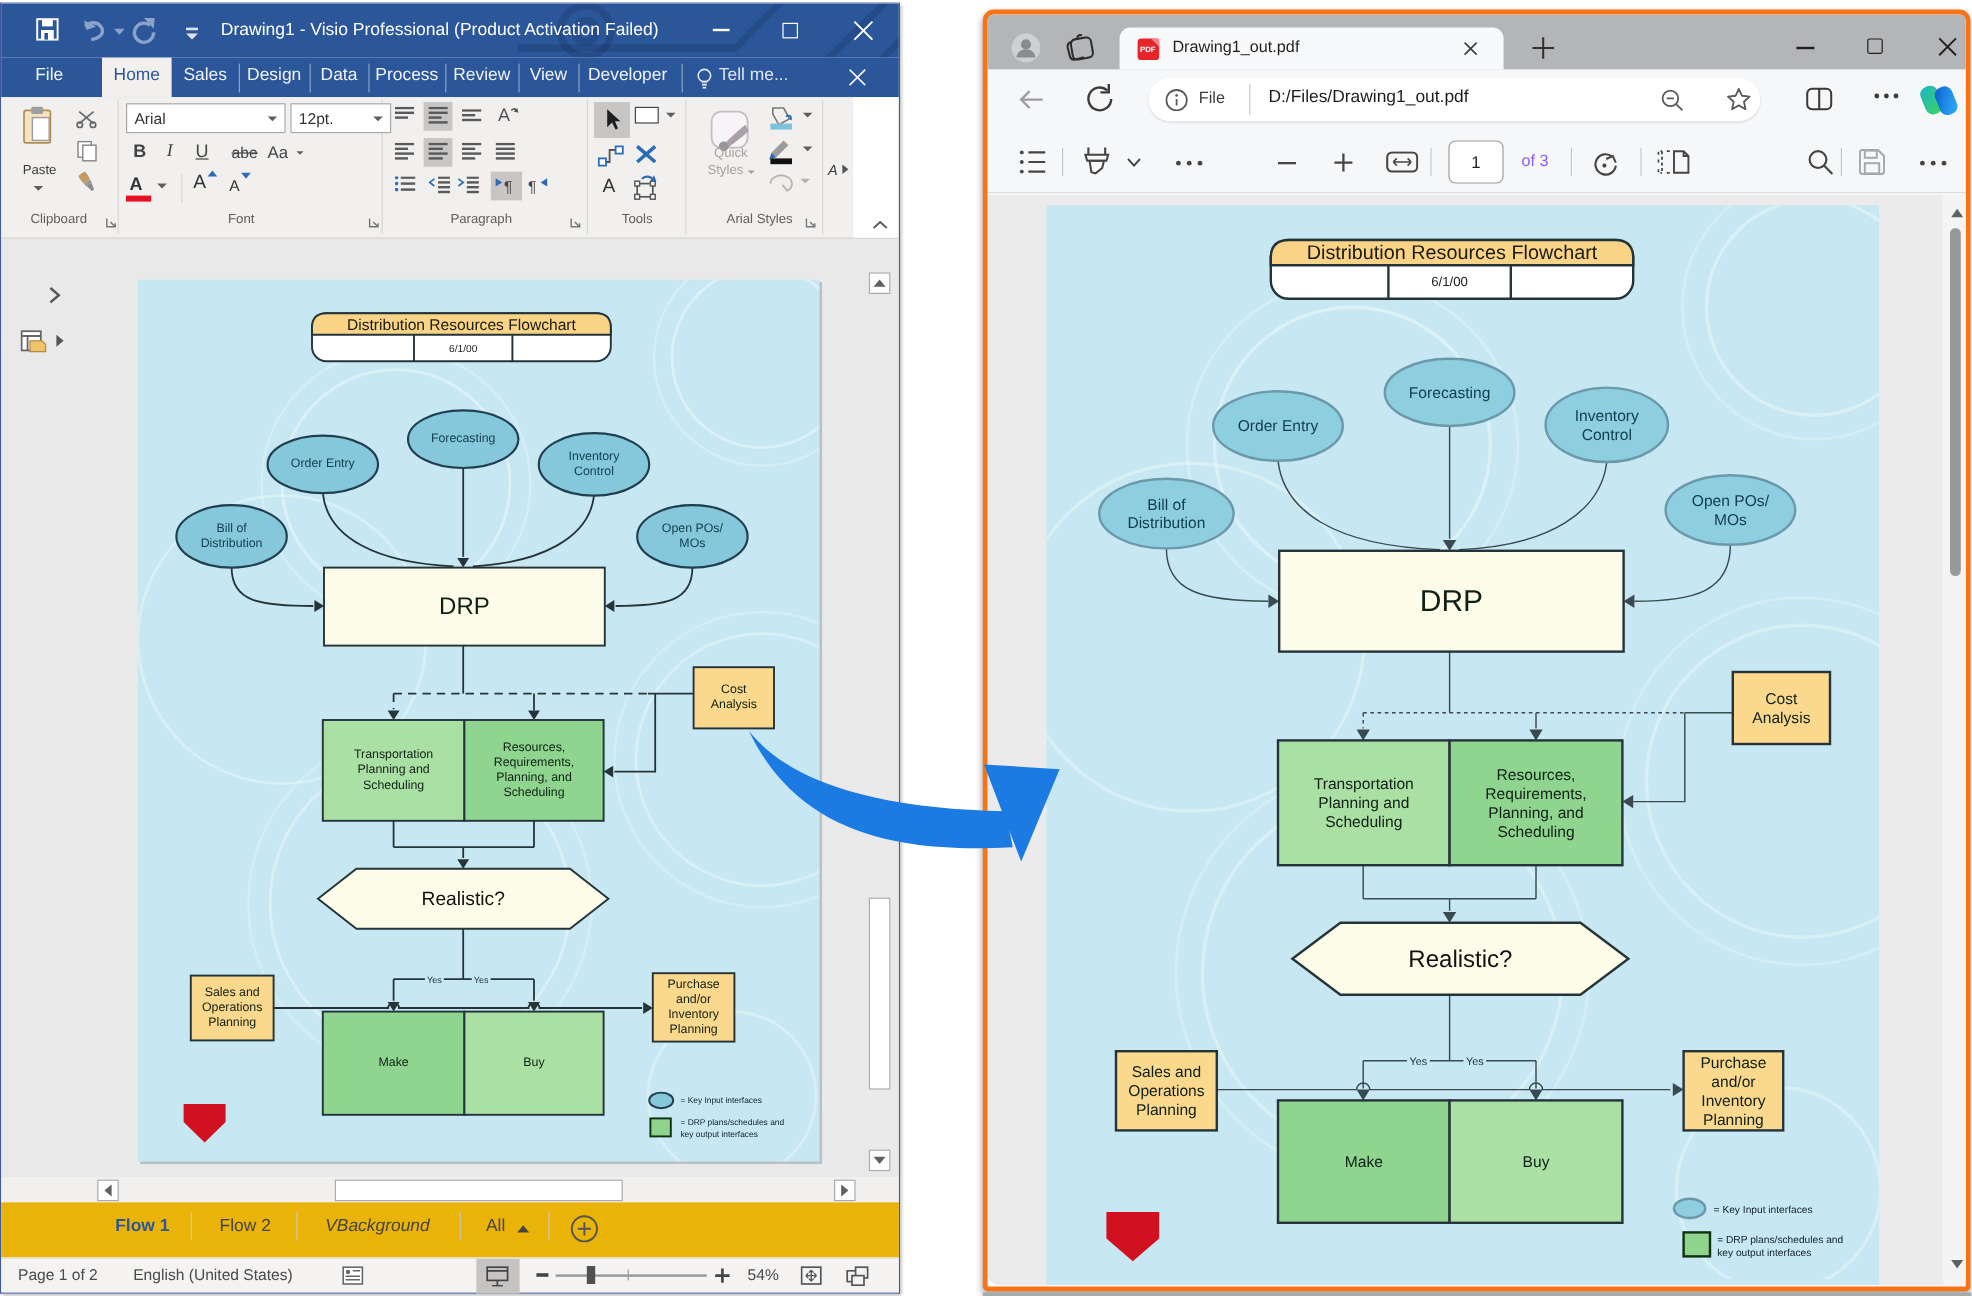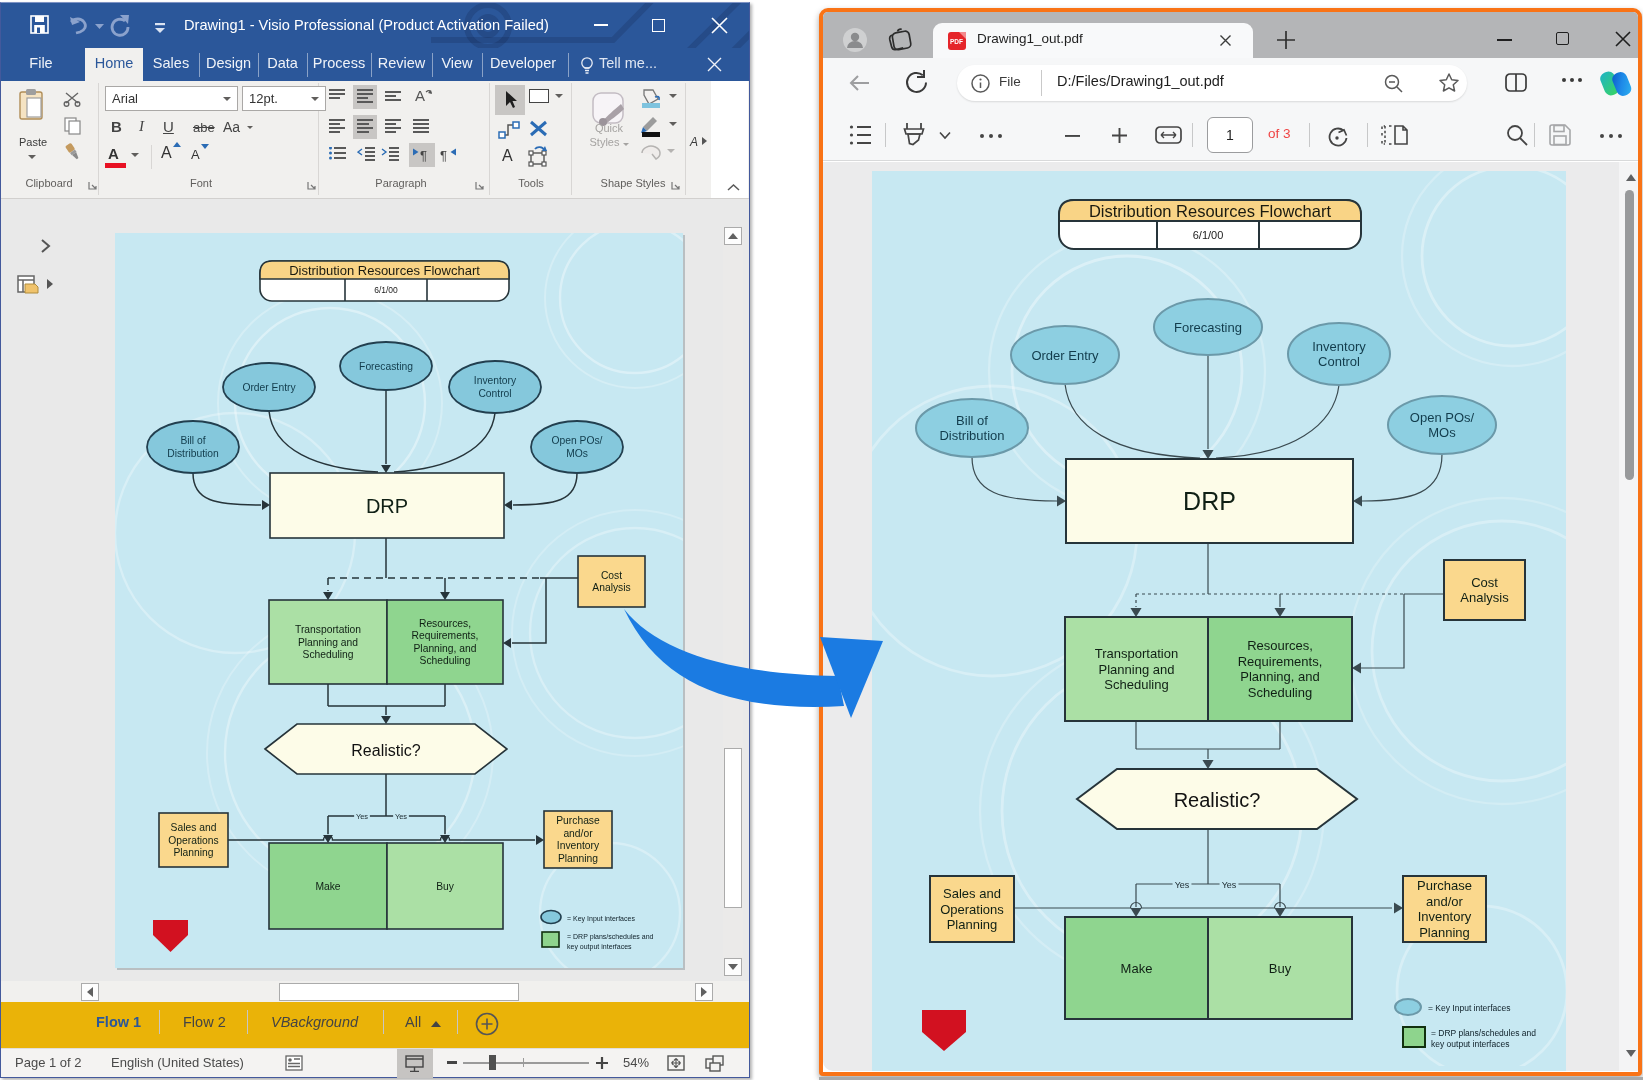--- a/index.html
+++ b/index.html
@@ -336,21 +336,21 @@
       </svg>
       <div class="abs" style="left:668px;top:41px;">
           <span class="caret"></span>
         </div>
       <svg class="ricon" style="left:638px;top:62px" width="24" height="20">
         <path d="M 3,10 a 9,7 0 1 1 14,6 l -4,-5" fill="#efecea" stroke="#b5b3b1" stroke-width="1.5"></path>
       </svg>
       <div class="abs" style="left:666px;top:68px;">
           <span class="caret" style="border-top-color:#b5b3b1;"></span>
         </div>
-      <div class="grplabel" style="left:588px;width:88px;">Shape Styles</div>
+      <div class="grplabel" style="left:588px;width:88px;">Arial Styles</div>
       <div class="launcher" style="left:670px;">
           <svg width="10" height="10">
             <path d="M 1,1 L 1,8 L 8,8 M 4,4 l 4,4 M 8,5 l 0,3 l -3,0" stroke="#777" stroke-width="1.2" fill="none"></path>
           </svg>
         </div>
     </div>
 
     <div id="vcanvas" class="abs">
       <svg class="abs" style="left:38px;top:40px" width="14" height="14">
           <path d="M 3,1 L 10,7 L 3,13" stroke="#555" stroke-width="2" fill="none"></path>
@@ -646,21 +646,21 @@
         </svg>
       <svg class="abs" style="left:288px;top:18px" width="17" height="17">
           <path d="M 8.5,1 L 8.5,16 M 1,8.5 L 16,8.5" stroke="#454545" stroke-width="1.9"></path>
         </svg>
       <svg class="abs" style="left:332px;top:17px" width="27" height="19">
           <rect x="1" y="1" width="25" height="16" rx="4" fill="none" stroke="#454545" stroke-width="1.7"></rect>
           <path d="M 6,9 l 15,0 M 6,9 l 3,-3 M 6,9 l 3,3 M 21,9 l -3,-3 M 21,9 l -3,3" stroke="#454545" stroke-width="1.4" fill="none"></path>
         </svg>
       <div class="abs" style="left:369px;top:14px;width:1px;height:24px;background:#c7c8c9;"></div>
       <div class="abs" style="left:384px;top:8px;width:46px;height:36px;background:#fff;border:1px solid #9b9c9e;border-radius:6px;text-align:center;line-height:34px;font-size:14px;color:#222;">1</div>
-      <div class="abs" style="left:445px;top:17px;font-size:13.5px;color:#ef4444;">of 3</div>
+      <div class="abs" style="left:445px;top:17px;font-size:13.5px;color:#8b5cf6;">of 3</div>
       <div class="abs" style="left:486px;top:14px;width:1px;height:24px;background:#c7c8c9;"></div>
       <svg class="abs" style="left:502px;top:15px" width="24" height="23">
           <path d="M 18.5,6.5 a 8.5,8.5 0 1 0 3,7.5" fill="none" stroke="#454545" stroke-width="1.8"></path>
           <path d="M 13.5,8.5 l 5.5,-2.5 l 2.5,5.5" fill="none" stroke="#454545" stroke-width="1.7"></path>
           <circle cx="12" cy="14" r="1.7" fill="#454545"></circle>
         </svg>
       <div class="abs" style="left:544px;top:14px;width:1px;height:24px;background:#c7c8c9;"></div>
       <svg class="abs" style="left:558px;top:15px" width="28" height="23">
           <path d="M 4,2 l 0,18 M 1,5 l 0,-3 l 3,0 M 1,9 l 0,4 M 1,17 l 0,3 l 3,0 M 8,2 l 3,0 M 8,20 l 3,0" stroke="#454545" stroke-width="1.5" fill="none" stroke-dasharray="2.5,2.2"></path>
           <path d="M 14,2 l 8,0 l 4,4 l 0,14 l -12,0 z M 22,2 l 0,4 l 4,0" fill="none" stroke="#454545" stroke-width="1.6"></path>

